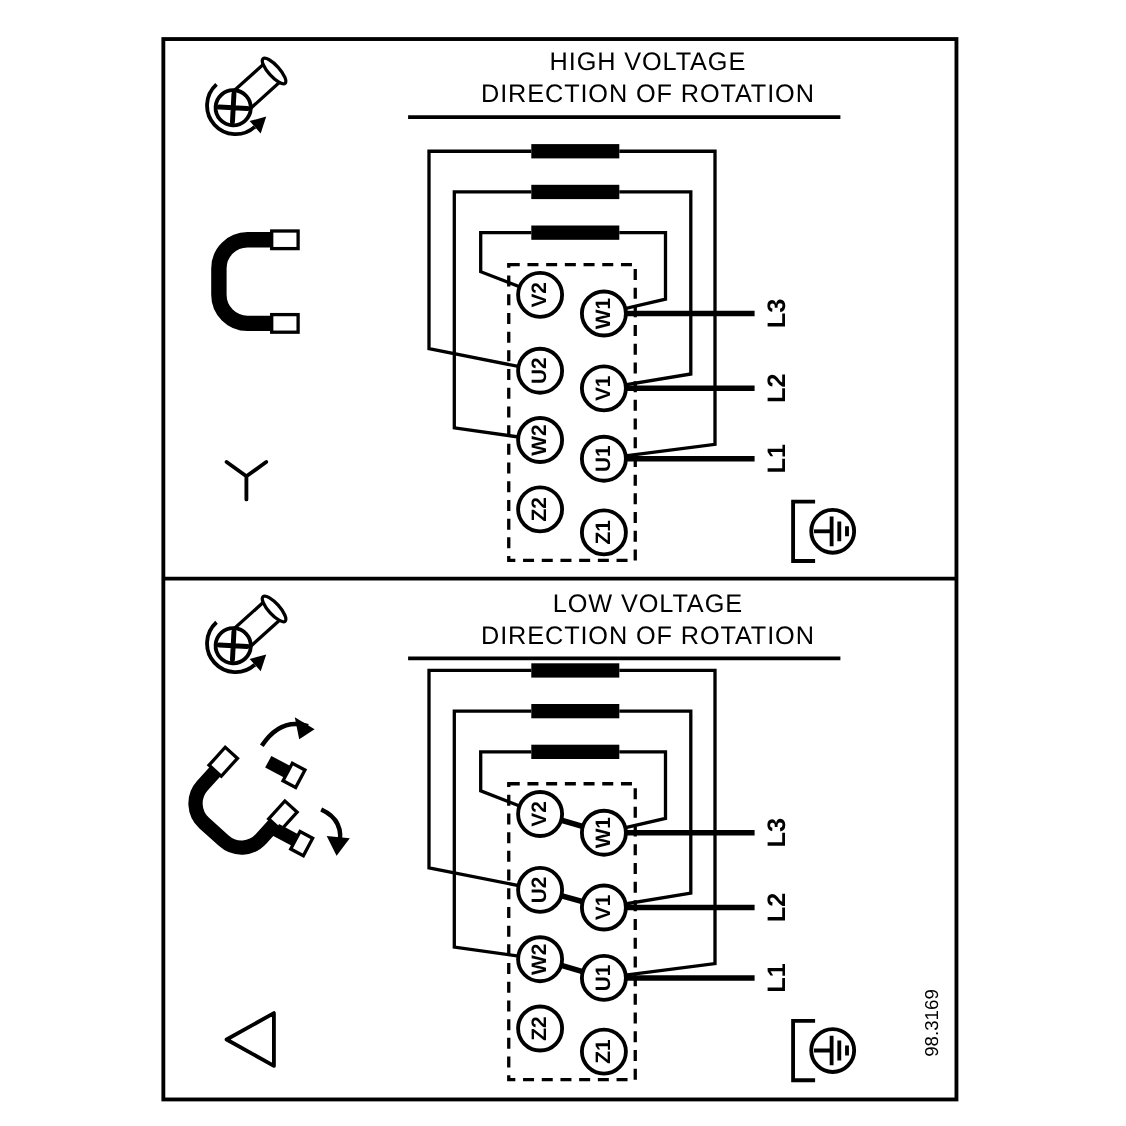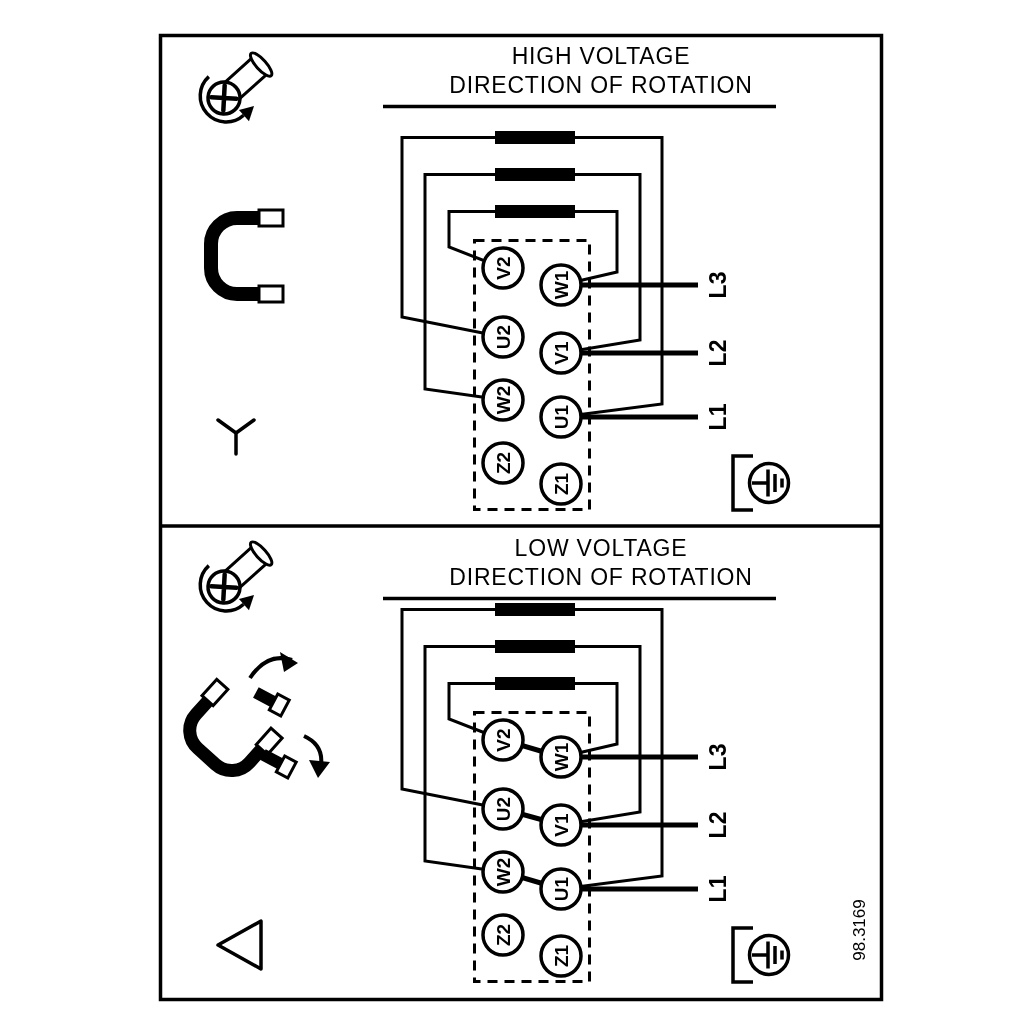--- a/index.html
+++ b/index.html
@@ -1,16 +1,16 @@
 <!DOCTYPE html>
 <html><head>
 <meta charset="utf-8">
 <style>
   html,body{margin:0;padding:0;background:#ffffff;}
-  .page{position:relative;width:980px;height:1024px;background:#ffffff;overflow:hidden;margin-left:12px;}
+  .page{position:relative;width:980px;height:1024px;background:#ffffff;overflow:hidden;}
   svg{display:block;}
   text{font-family:"Liberation Sans", sans-serif;fill:#000000;}
   .title{font-size:23px;letter-spacing:0.8px;}
   .term{font-size:19px;font-weight:700;}
   .phase{font-size:23px;font-weight:700;}
   .fig{font-size:17px;}
   .wire{stroke:#000;stroke-width:3;fill:none;}
   .thick{stroke:#000;stroke-width:5;fill:none;}
   .terminal{fill:#fff;stroke:#000;stroke-width:3.5;}
 </style>

